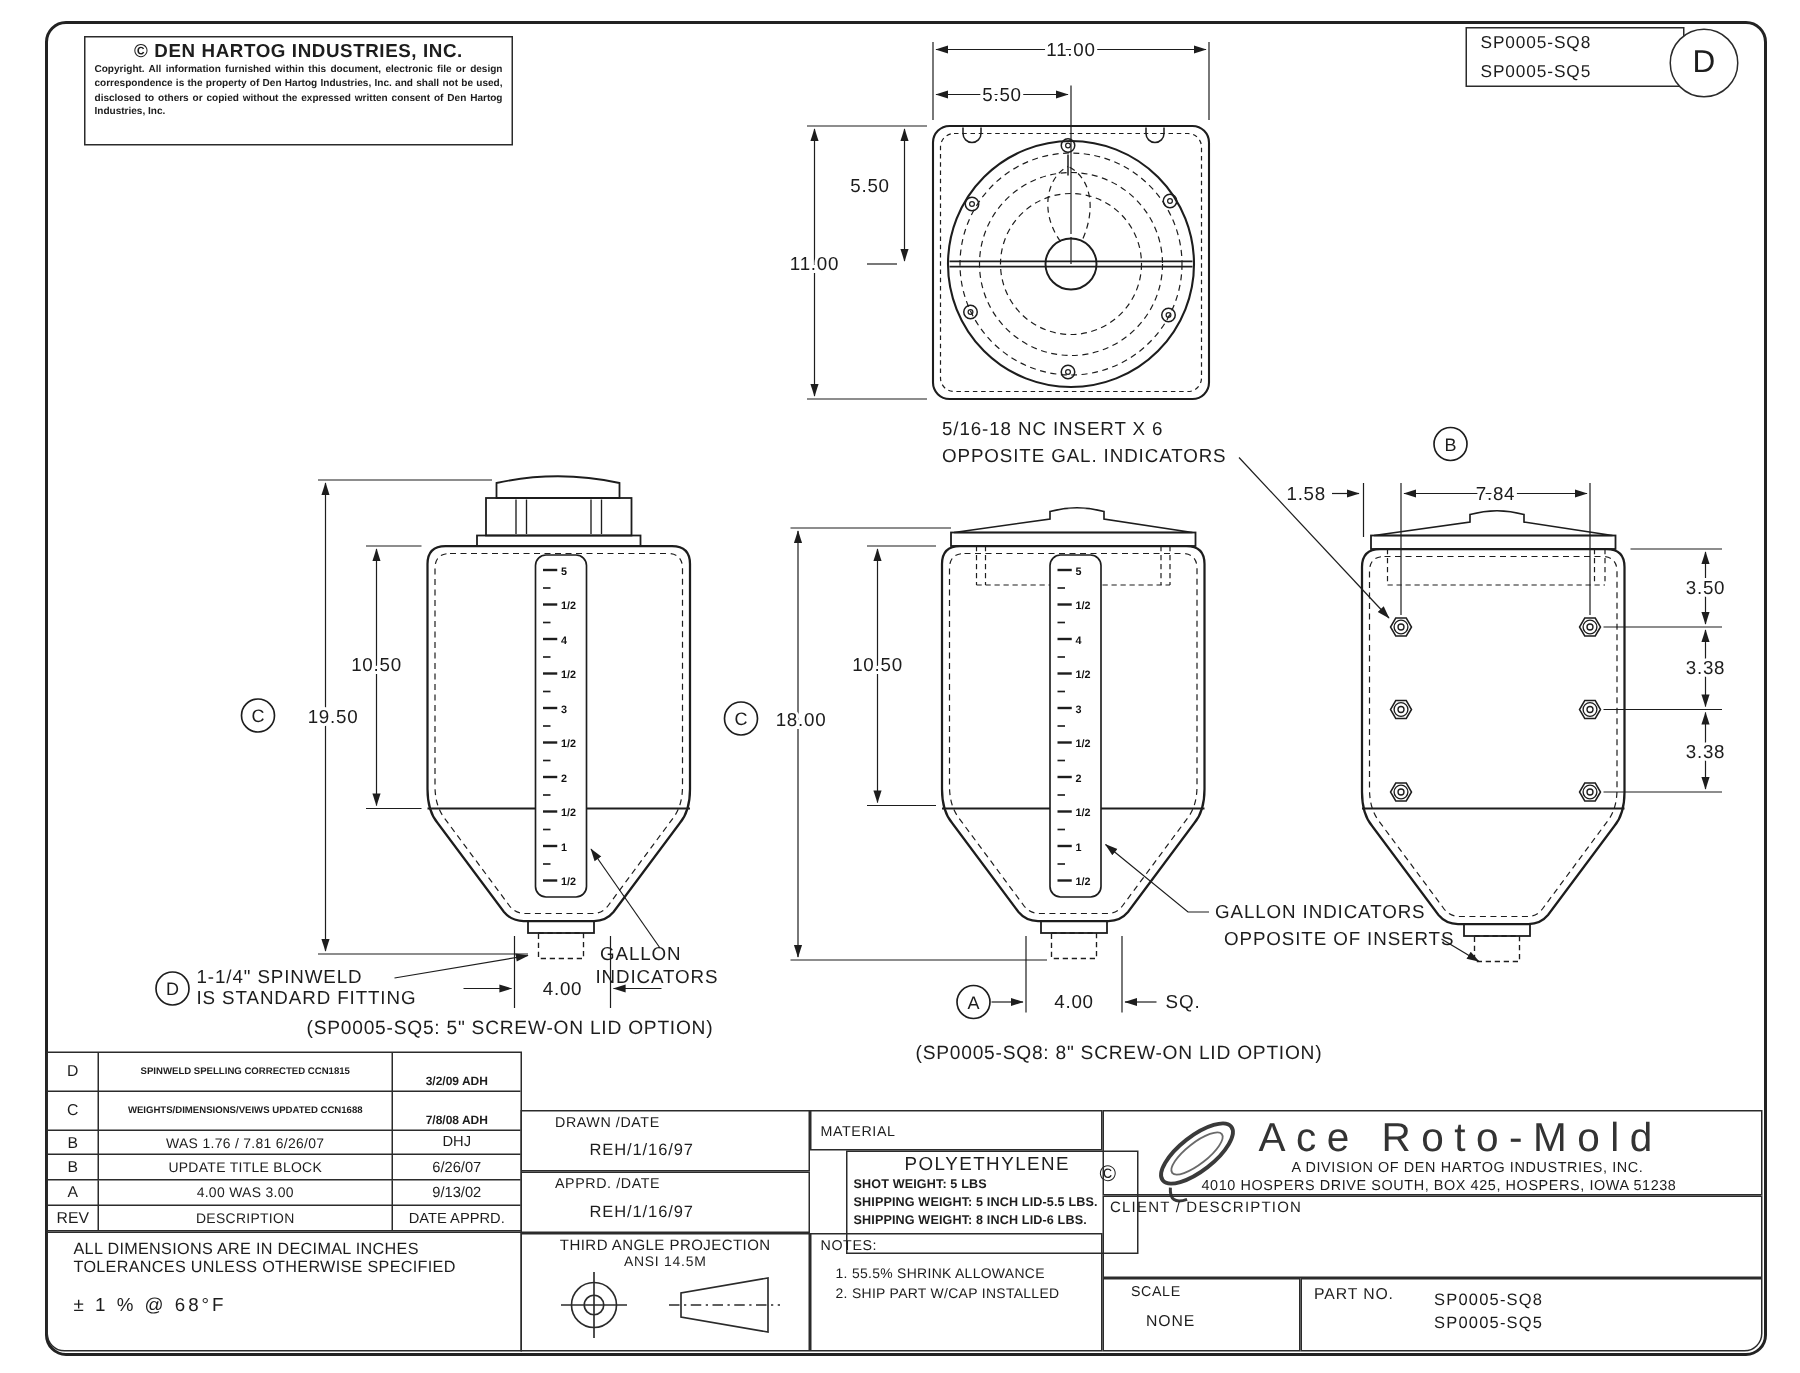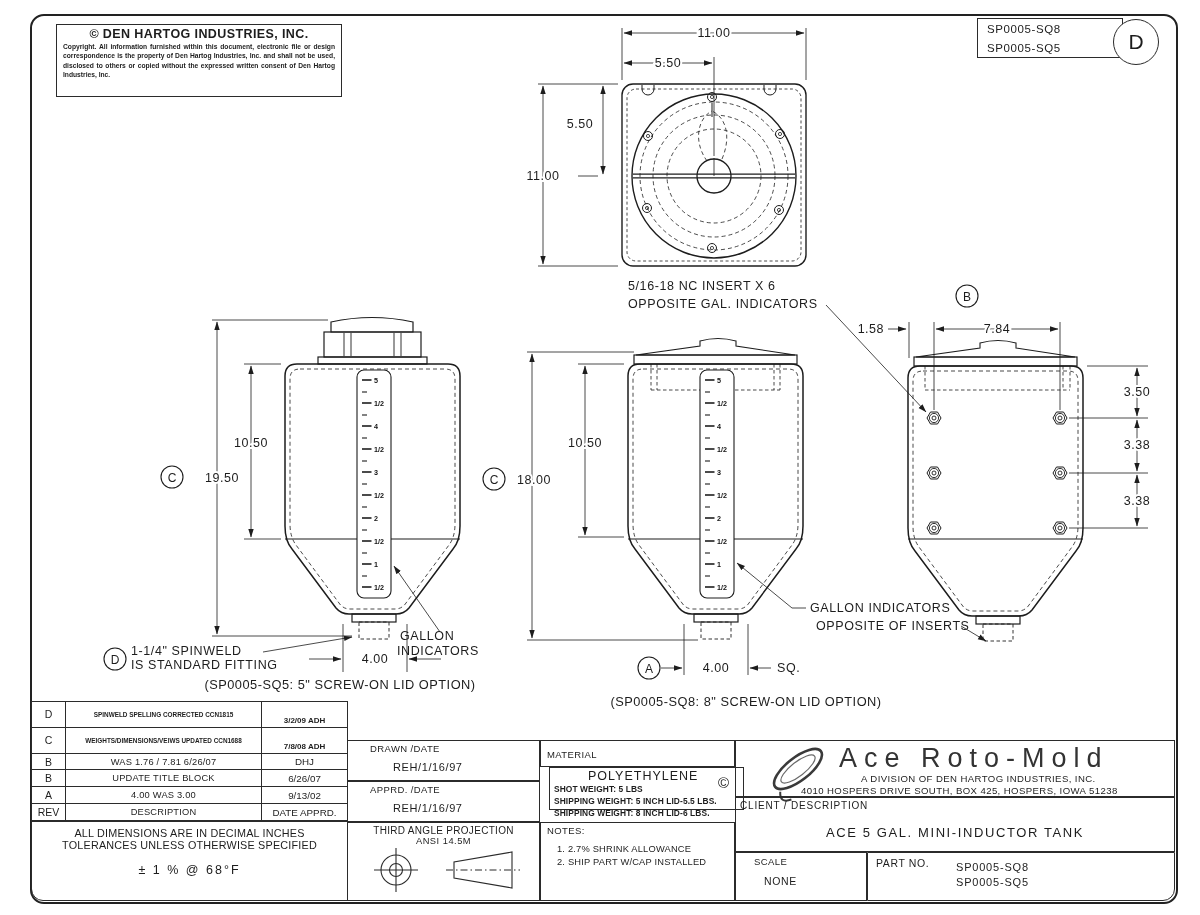--- a/index.html
+++ b/index.html
@@ -20,33 +20,33 @@
   #revtable{left:31px;top:701px;width:317px;height:120px;display:grid;grid-template-columns:34px 196px 1fr;border-width:1.8px;z-index:2;position:absolute;background:transparent;}
   #revtable>div{border-right:1.1px solid #2b2b2b;border-bottom:1.1px solid #2b2b2b;display:flex;align-items:center;justify-content:center;overflow:hidden;white-space:nowrap;}
   #revtable>div:nth-child(3n){border-right:none;}
   #revtable>div:nth-child(n+16){border-bottom:none;}
   .rv{font-size:10.5px;}
   .ds{font-size:9.3px;letter-spacing:.2px;}
   .dssm{font-size:6.4px;font-weight:bold;}
   .dt{font-size:9.8px;}
   .dtsm{font-size:8px;font-weight:bold;margin-top:12px;}
   
-  #tolblock{left:31px;top:821px;width:317px;height:80px;border-width:1.8px;border-bottom-left-radius:12px;text-align:center;padding-top:5px;}
+  #tolblock{left:31px;top:821px;width:317px;height:80px;border-width:1.8px;border-bottom-left-radius:12px;padding-top:5px;padding-left:17px;}
   #tolblock .l1{font-size:10.8px;letter-spacing:.2px;}
   #tolblock .l3{font-size:12.5px;letter-spacing:2px;margin-top:12px;}
   
   #drawncell{left:347px;top:740px;width:193px;height:41px;}
   #apprdcell{left:347px;top:781px;width:193px;height:41px;}
   #projcell{left:347px;top:822px;width:193px;height:79px;text-align:center;}
   #projcell .p1{font-size:10px;letter-spacing:.3px;margin-top:2px;}
   #projcell .p2{font-size:9.3px;letter-spacing:.5px;}
   .apcell .lab{position:absolute;left:3px;top:2px;padding-left:19px;}
   .apcell .vv{position:absolute;left:45px;top:20px;}
   #matlabel{left:540px;top:740px;width:195px;height:27px;padding:3px 0 0 6px;}
-  #matcell{left:549px;top:767px;width:195px;height:43px;}
+  #matcell{left:564px;top:767px;width:195px;height:69px;}
   #matcell .poly{position:absolute;left:38px;top:1px;font-size:12.5px;letter-spacing:1px;}
   #matcell .cmk{position:absolute;right:14px;top:6px;font-size:15px;}
   #matcell .w{position:absolute;left:4px;font-size:8.4px;font-weight:bold;letter-spacing:.1px;}
   #notescell{left:540px;top:822px;width:195px;height:79px;padding:2px 0 0 6px;}
   #notescell .n{font-size:9.3px;margin-top:3px;margin-left:10px;letter-spacing:.2px;}
   
   #companycell{left:735px;top:740px;width:440px;height:57px;}
   #companycell .name{position:absolute;left:103px;top:2px;font-size:27px;letter-spacing:7px;color:#333;}
   #companycell .div{position:absolute;left:97px;top:32px;font-size:9.6px;letter-spacing:.4px;margin-left:28px;}
   #companycell .addr{position:absolute;left:65px;top:44px;font-size:9.6px;letter-spacing:.4px;}
@@ -429,32 +429,31 @@
   </div>
   <div class="blk" id="matcell">
     <span class="poly">POLYETHYLENE</span>
     <span class="cmk">©</span>
     <span class="w" style="top:16px">SHOT WEIGHT: 5 LBS</span>
     <span class="w" style="top:28px">SHIPPING WEIGHT: 5 INCH LID-5.5 LBS.</span>
     <span class="w" style="top:40px">SHIPPING WEIGHT: 8 INCH LID-6 LBS.</span>
   </div>
   <div class="blk" id="notescell">
     <div class="lbl">NOTES:</div>
-    <div class="n" style="margin-top:8px">1. 2.7% SHRINK ALLOWANCE</div>
+    <div class="n" style="margin-top:8px">1. 55.5% SHRINK ALLOWANCE</div>
     <div class="n">2. SHIP PART W/CAP INSTALLED</div>
   </div>
 
   <div class="blk" id="companycell">
     <span class="name">Ace Roto-Mold</span>
     <span class="div">A DIVISION OF DEN HARTOG INDUSTRIES, INC.</span>
     <span class="addr">4010 HOSPERS DRIVE SOUTH, BOX 425, HOSPERS, IOWA 51238</span>
   </div>
   <div class="blk" id="clientcell">
     <span class="lab">CLIENT / DESCRIPTION</span>
-    <span class="desc">ACE 5 GAL. MINI-INDUCTOR TANK</span>
   </div>
   <div class="blk" id="scalecell">
     <span class="lab lbl">SCALE</span>
     <span class="vv">NONE</span>
   </div>
   <div class="blk" id="partcell">
     <span class="lab">PART NO.</span>
     <span class="v1">SP0005-SQ8</span>
     <span class="v2">SP0005-SQ5</span>
   </div>

